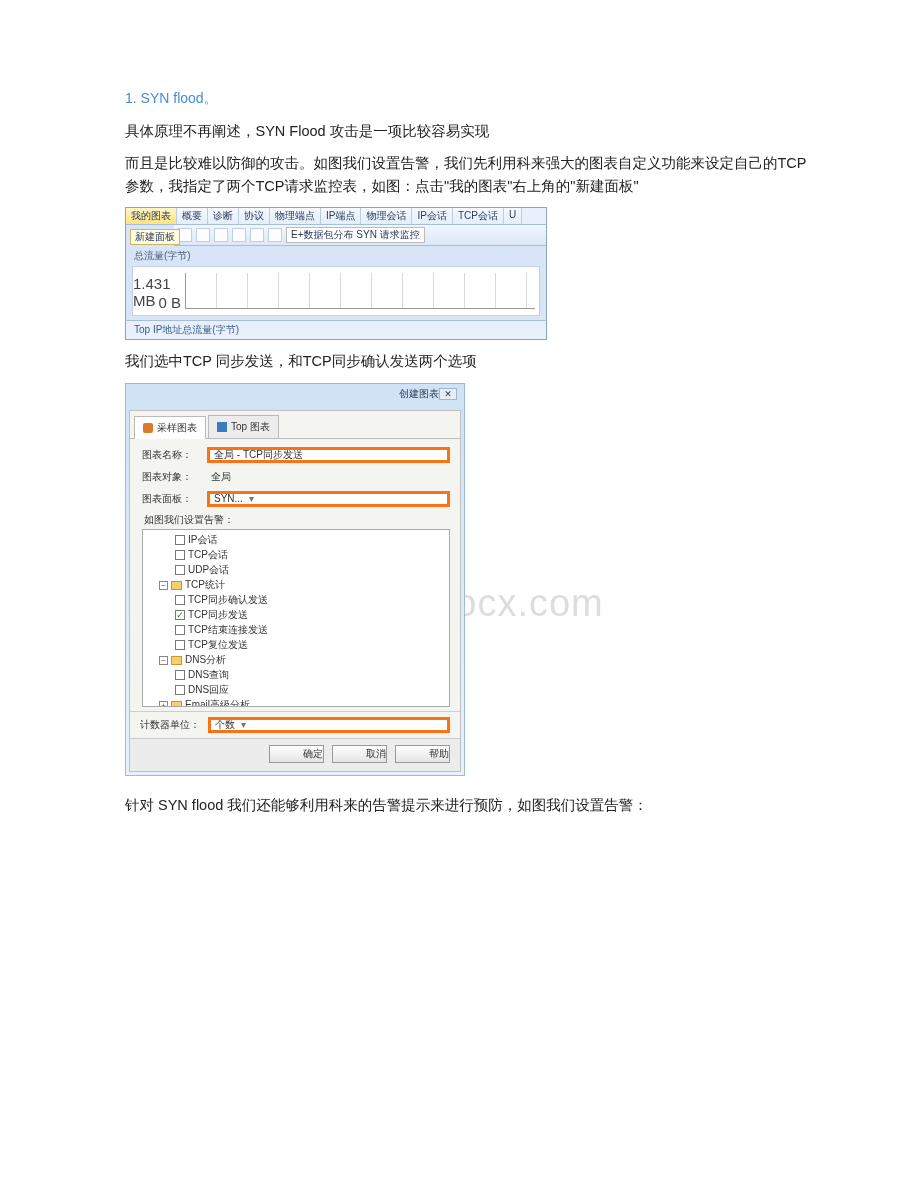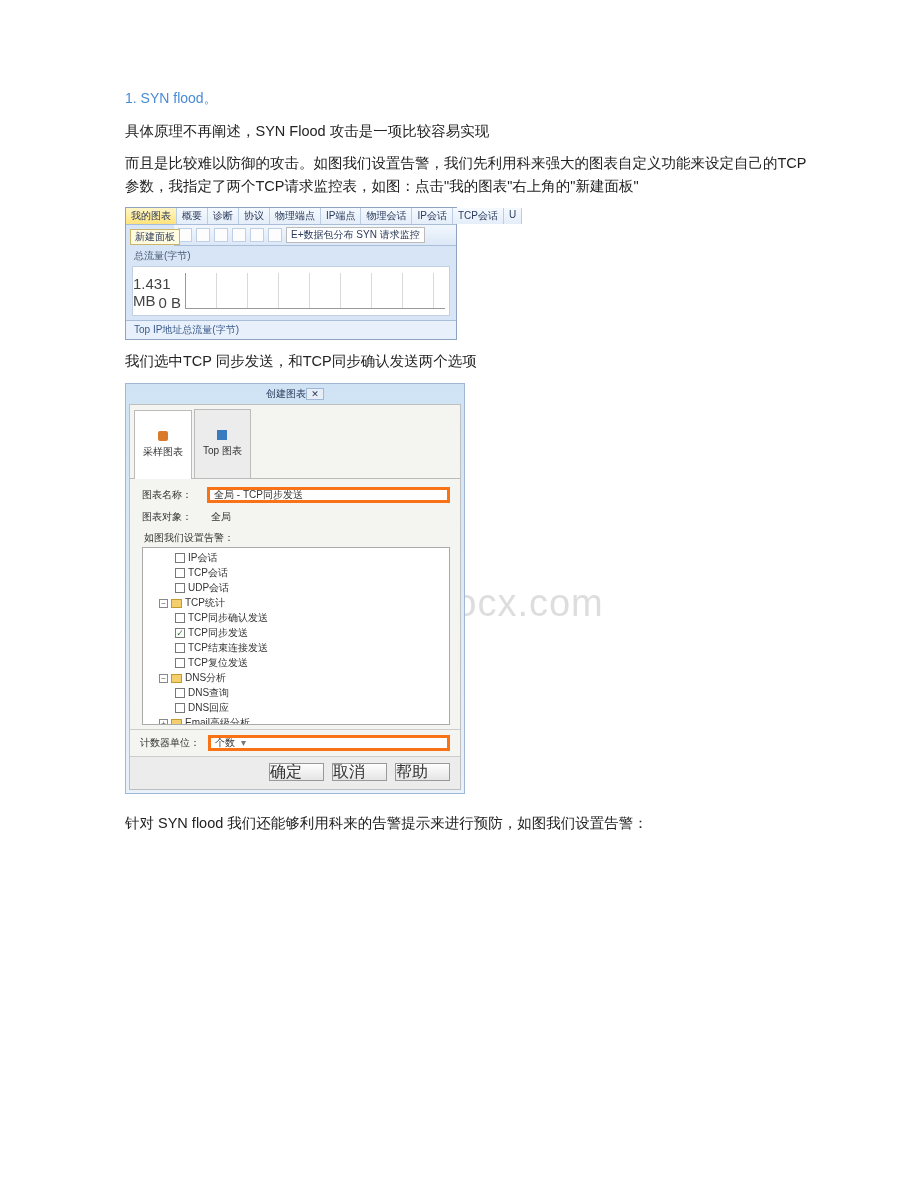--- a/index.html
+++ b/index.html
@@ -19,21 +19,21 @@
   }
   .para {
     color: #222;
     font-size: 14.5px;
     line-height: 1.55;
     margin-bottom: 10px;
   }
 
   
   .ss1 {
-    width: 332px;
+    width: 422px;
     margin: 4px 0 10px 0;
     border: 1px solid #8ea3bf;
     background: #d7e5f7;
     font-size: 10px;
     color: #2a3a5a;
   }
   .ss1 .tabs {
     display: flex;
     background: #e8f0fb;
     border-bottom: 1px solid #a9bdd9;
@@ -104,48 +104,48 @@
     width: 340px;
     margin: 5px 0 8px 0;
     background: linear-gradient(#cfe3f4,#e9f1fb);
     padding: 3px;
     border: 1px solid #9fb8d6;
     position: relative;
   }
   .ss2-title {
     display: flex;
     align-items: center;
-    justify-content: center;
-    padding: 0 4px 3px 4px;
+    justify-content: flex-end;
+    padding: 0 4px 9px 4px;
     font-size: 10px;
     color: #2a3a5a;
   }
   .ss2-close {
     width: 18px; height: 12px; background:#e8eef7; border:1px solid #9fb8d6;
     text-align:center; line-height:10px; font-size:9px;
   }
   .ss2 {
     background: #f4f4f0;
     border: 1px solid #bfbfbf;
     font-size: 10px;
   }
   .ss2 .tabs {
     display:flex;
     padding: 4px 4px 0 4px;
     gap:0;
     border-bottom: 1px solid #bbb;
     background:#f4f4f0;
   }
   .ss2 .tab {
-    padding: 20px 8px;
+    padding: 4px 8px;
     border: 1px solid #bbb;
     border-bottom: none;
     background: #ececec;
     margin-right: 2px;
-    display:flex; align-items:center; gap:4px;flex-direction:column;
+    display:flex; align-items:center; gap:4px;
   }
   .ss2 .tab.active { background: #fff; position:relative; top:1px;}
   .ss2 .icon-sample { width:10px;height:10px;background:#d97b2b;border-radius:2px; }
   .ss2 .icon-top { width:10px;height:10px;background:#3a7abf; }
   .ss2 .form {
     padding: 8px 10px 4px 12px;
   }
   .ss2 .row {
     display:flex; align-items:center; margin-bottom:6px; gap:10px;
   }
@@ -180,21 +180,21 @@
     display:flex; align-items:center; gap:8px;
     padding:5px 10px; border-top:1px solid #ccc;
   }
   .ss2 .btnbar {
     display:flex; justify-content:flex-end; gap:8px;
     padding:6px 10px 8px 10px; background:#ececec; border-top:1px solid #ccc;
   }
   .ss2 .btn {
     min-width:55px; height:18px; border:1px solid #999;
     background:linear-gradient(#fdfdfd,#e5e5e5);
-    text-align:left; line-height:16px; font-size:16px;
+    text-align:right; line-height:16px; font-size:10px;
   }
 
   .watermark {
     position:absolute;
     left:50%; top:582px;
     transform:translateX(-50%);
     font-size:38px;
     color:rgba(150,150,150,0.32);
     letter-spacing:1px;
     pointer-events:none;
@@ -265,20 +265,24 @@
     </div>
     <div class="form">
       <div class="row">
         <span class="lbl">图表名称：</span>
         <span class="inp">全局 - TCP同步发送</span>
       </div>
       <div class="row">
         <span class="lbl">图表对象：</span>
         <span class="inp static">全局</span>
       </div>
+      <div class="row">
+        <span class="lbl">图表面板：</span>
+        <span class="inp sel">SYN...</span>
+      </div>
       <div class="section-label">如图我们设置告警：</div>
       <div class="tree">
         <div class="node ind2">
             <span class="chk"></span>
             <span>IP会话</span>
           </div>
         <div class="node ind2">
             <span class="chk"></span>
             <span>TCP会话</span>
           </div>

